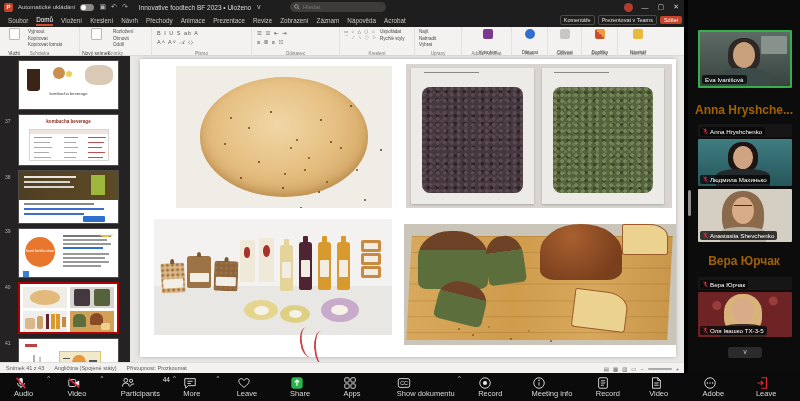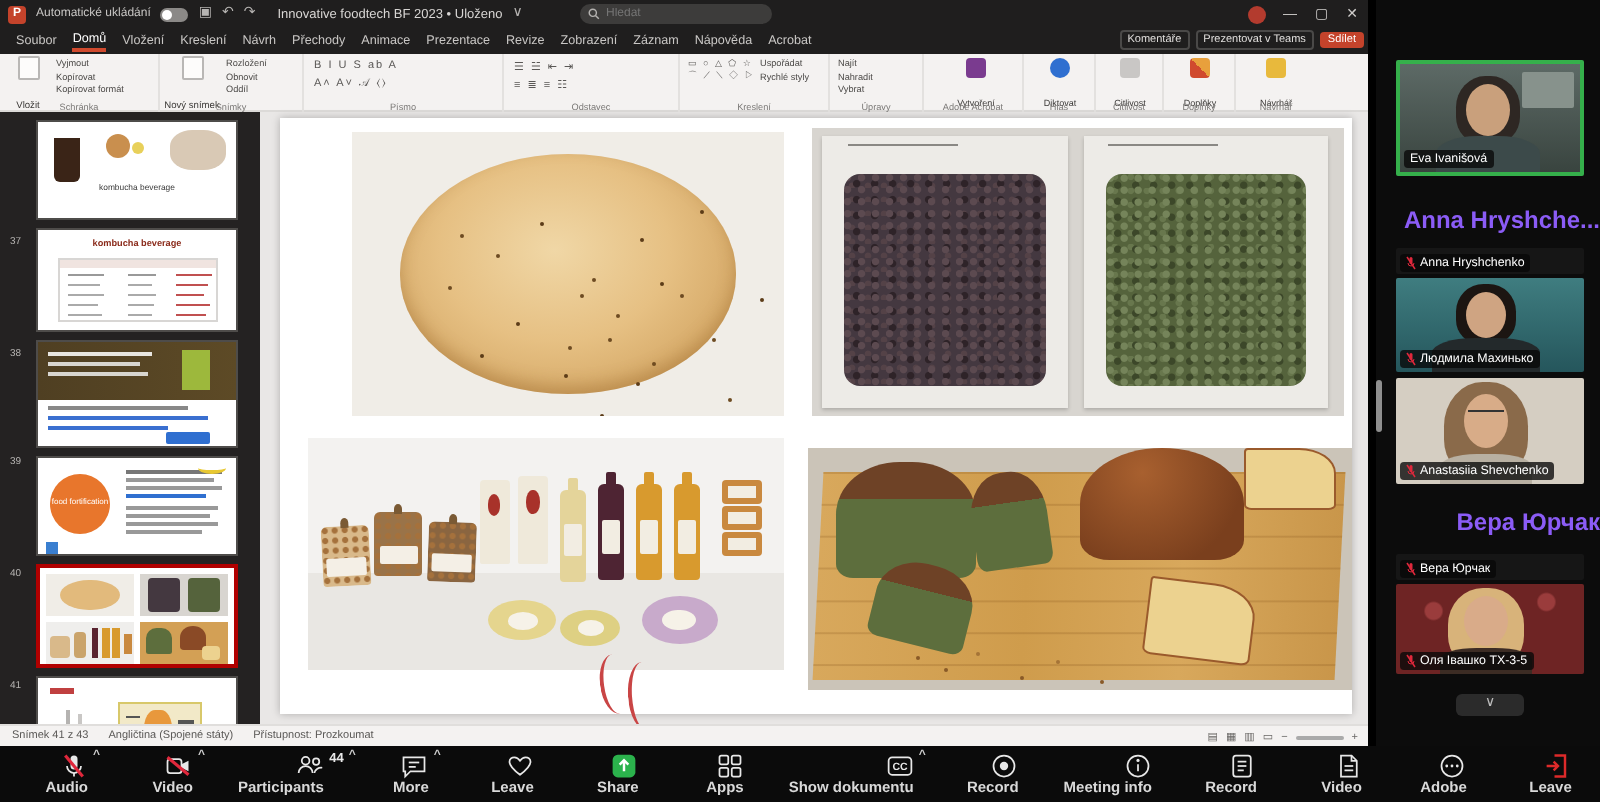--- a/index.html
+++ b/index.html
@@ -120,30 +120,30 @@
     box-shadow:14px 6px 0 #8a5a28, 30px -2px 0 #a57437, 52px 10px 0 #8a5a28, 70px 2px 0 #a57437, 92px 12px 0 #8a5a28; }
   
   .ann { position:absolute; width:16px; height:30px; border-left:2px solid #c94545; border-radius:50%; }
 
   
   #zpanel { position:absolute; left:688px; top:0; width:112px; height:373px; background:#0c0c0c; }
   .vtile { position:absolute; left:10px; width:94px; overflow:hidden; border-radius:1px; }
   .vtile.speaking { border:2px solid #35b04b; }
   .nametag { position:absolute; left:2px; bottom:2px; background:rgba(8,8,8,.78); color:#fff;
     font-size:6.2px; padding:1px 3px; border-radius:2px; display:flex; align-items:center; gap:2px; white-space:nowrap; max-width:95%; overflow:hidden; }
-  .bigname { position:absolute; width:100%; text-align:right; color:#8b5cf6; font-size:12px; font-weight:bold; white-space:nowrap; overflow:hidden; }
+  .bigname { position:absolute; width:100%; text-align:center; color:#a16207; font-size:12px; font-weight:bold; white-space:nowrap; overflow:hidden; }
   .hair { position:absolute; border-radius:46% 46% 40% 40%; }
   .face { position:absolute; border-radius:50%; }
   .shoulders { position:absolute; border-radius:40% 40% 0 0; }
   .collapse-btn { position:absolute; left:40px; top:347px; width:34px; height:11px; background:#2b2b2b; border-radius:3px; color:#bdbdbd; font-size:7px; text-align:center; line-height:10px; }
   .zscroll { position:absolute; left:0; top:190px; width:3px; height:26px; background:#8f8f8f; border-radius:2px; }
 
   
   #ztoolbar { position:absolute; left:0; top:373px; width:800px; height:28px; background:#0b0b0b; display:flex; align-items:center; justify-content:space-between; padding:0 14px; }
-  .zbtn { position:relative; display:flex; flex-direction:column; align-items:flex-end; gap:0px; min-width:30px;font-weight:bold; }
+  .zbtn { position:relative; display:flex; flex-direction:column; align-items:flex-start; gap:0px; min-width:30px; }
   .zbtn .zlabel { color:#d9d9d9; font-size:7.5px; white-space:nowrap; line-height:8px; }
   .zbtn svg { display:block; }
   .caret { position:absolute; top:-1px; right:-6px; color:#cfcfcf; font-size:6px; }
   .pcount { position:absolute; top:0px; right:-10px; color:#e8e8e8; font-size:6.5px; }
 </style>
 </head>
 <body>
 
 <div id="app">
 

